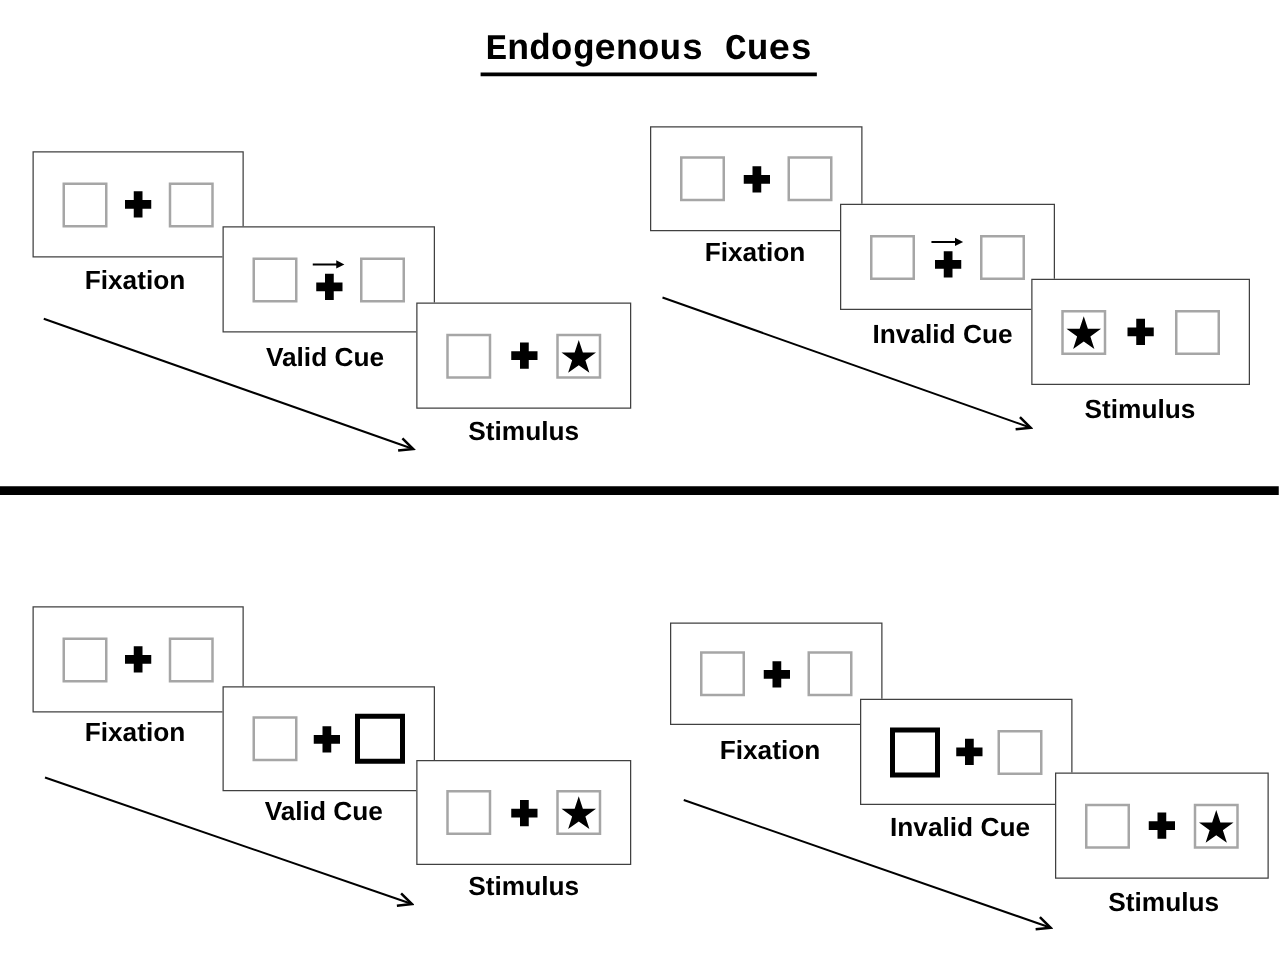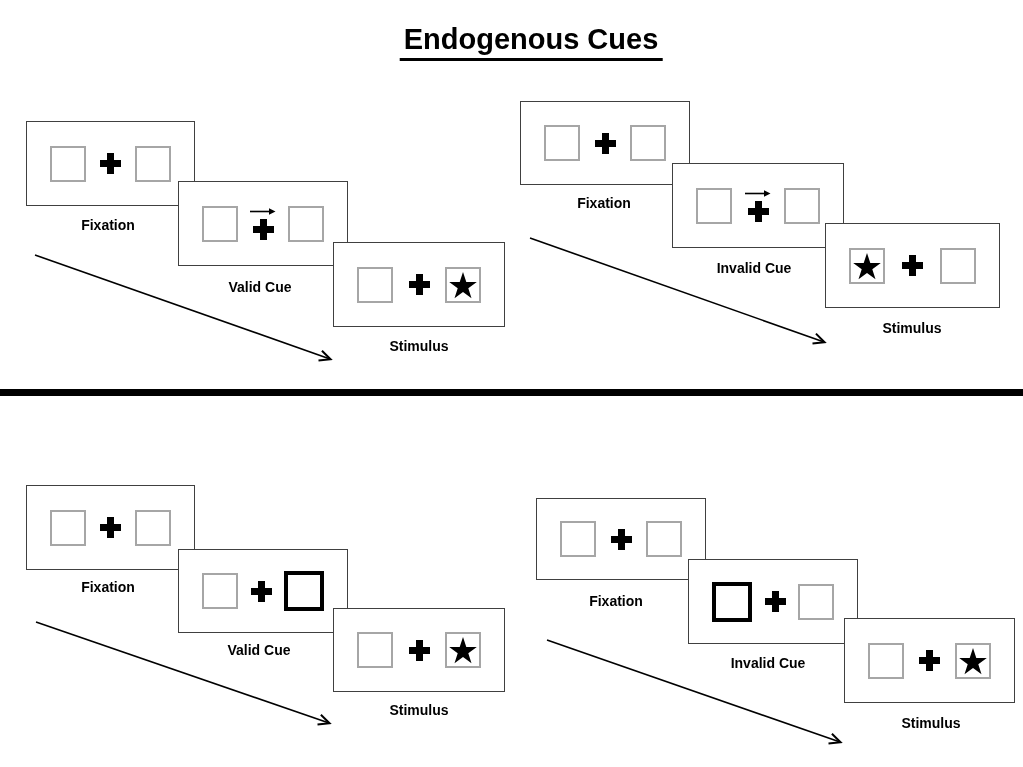--- a/index.html
+++ b/index.html
@@ -73,21 +73,21 @@
 
   .cue-stack {
     display:flex; flex-direction:column; align-items:center;
     gap:3px; flex:0 0 auto;
   }
   .cue-arrow { display:block; }
 
   .plabel {
     position:absolute;
     transform:translateX(-50%);
-    font-size:14px;
+    font-size:21px;
     font-weight:bold;
     white-space:nowrap;
     line-height:20px;
   }
 
   .timeline-svg {
     position:absolute; left:0; top:0;
     width:1023px; height:767px;
     z-index:0;
   }
@@ -104,21 +104,21 @@
         <path d="M1,1.4 L8.6,5 L1,8.6" fill="none" stroke="#000" stroke-width="1.4"></path>
       </marker>
     </defs>
     <line x1="35" y1="255" x2="330" y2="359" stroke="#000" stroke-width="1.6" marker-end="url(#ah)"></line>
     <line x1="530" y1="238" x2="824" y2="342" stroke="#000" stroke-width="1.6" marker-end="url(#ah)"></line>
     <line x1="36" y1="622" x2="329" y2="723" stroke="#000" stroke-width="1.6" marker-end="url(#ah)"></line>
     <line x1="547" y1="640" x2="840" y2="742" stroke="#000" stroke-width="1.6" marker-end="url(#ah)"></line>
   </svg>
 
   <div class="section">
-    <div class="title" style="left:531px; top:23px;">Endogenous Cues</div>
+    <div class="title" style="left:519px; top:23px;font-family:Liberation Mono, monospace;">Endogenous Cues</div>
 
     <div class="sequence">
       <div class="panel z1" style="left:26px; top:121px; width:169px; height:85px;">
         <span class="sq"></span>
         <span class="cross"></span>
         <span class="sq"></span>
       </div>
       <div class="plabel" style="left:108px; top:215px;">Fixation</div>
 
       <div class="panel z2" style="left:178px; top:181px; width:170px; height:85px;">

